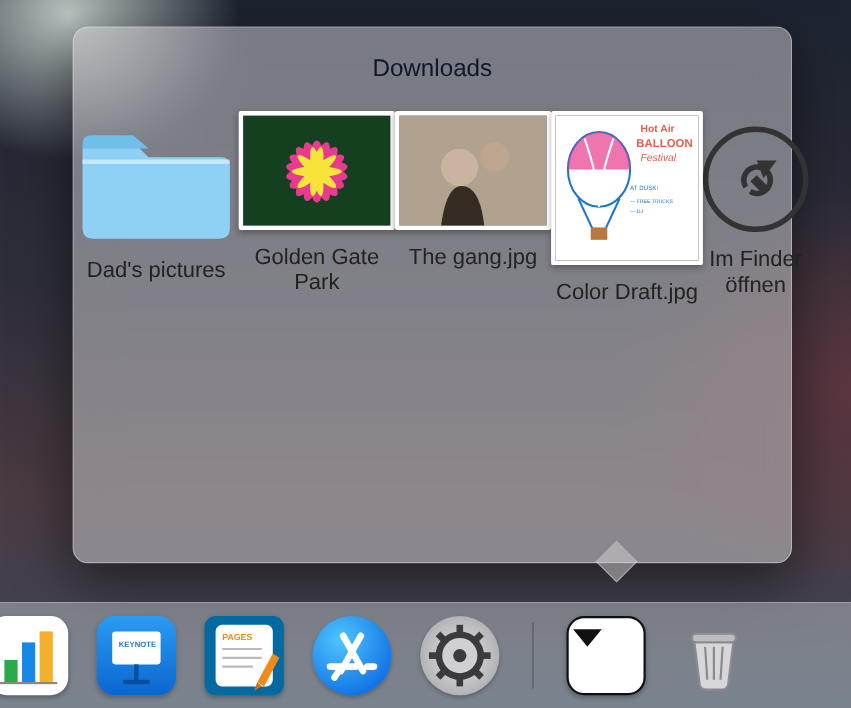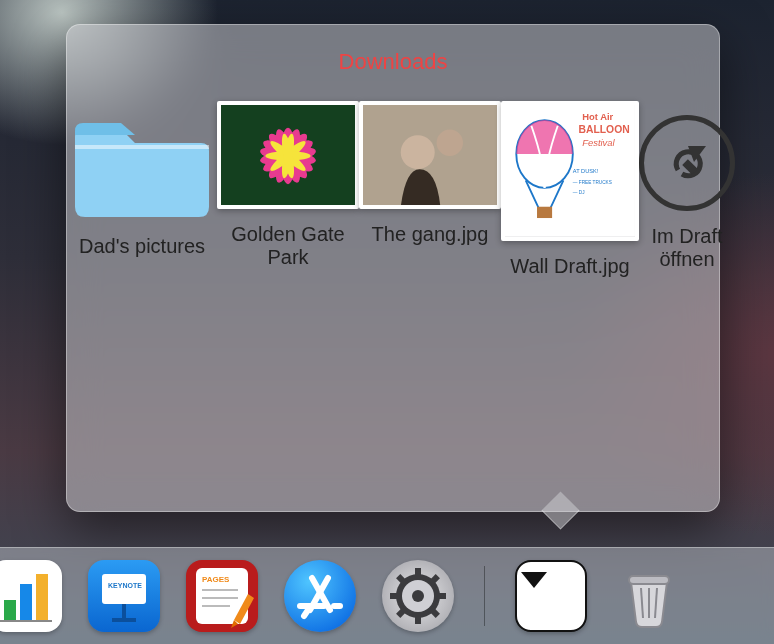--- a/index.html
+++ b/index.html
@@ -16,39 +16,39 @@
     background:rgba(200,205,210,.45);
     border-top:1px solid rgba(255,255,255,.35);
     backdrop-filter:blur(6px);
     display:flex;align-items:center;padding:0 10px;gap:26px;}
   .dock-sep{width:1px;height:60px;background:rgba(0,0,0,.35);margin:0 4px;}
   .dock-tile{width:72px;height:72px;border-radius:16px;position:relative;
     box-shadow:0 2px 4px rgba(0,0,0,.25);flex:0 0 auto;cursor:pointer;}
   .dock-tile svg{position:absolute;inset:0;}
   .dock-numbers{background:#fff;}
   .dock-keynote{background:linear-gradient(180deg,#2b9bf3,#0a66d0);}
-  .dock-pages{background:#b91c1c;}
+  .dock-pages{background:#0369a1;border-radius:10px;}
   .dock-appstore{width:72px;height:72px;border-radius:50%;
     background:radial-gradient(circle at 35% 30%,#4fc5ff,#0a6ae2 85%);}
   .dock-settings{width:72px;height:72px;border-radius:50%;
     background:radial-gradient(circle at 50% 50%,#e8e8ea,#9c9ca2);}
   .dock-downloads{background:#fff;border:2px solid #111;box-sizing:border-box;
     display:flex;align-items:center;justify-content:center;}
   .dock-trash{background:none;box-shadow:none;}
   .spacer{flex:1;}
 
   
   .stack{position:absolute;left:66px;top:24px;width:652px;height:486px;
     background:rgba(210,210,214,.50);
     border:1px solid rgba(255,255,255,.35);
     border-radius:14px;
     box-shadow:0 18px 50px rgba(0,0,0,.5);
     backdrop-filter:blur(18px);}
   .stack-title{position:absolute;left:0;right:0;top:24px;text-align:center;
-    color:#ef4444;font-size:22px;}
+    color:#0f172a;font-size:22px;}
   .grid{position:absolute;left:0;right:0;top:76px;bottom:20px;
     display:grid;grid-template-columns:repeat(5,1fr);row-gap:22px;}
   .cell{display:flex;flex-direction:column;align-items:center;cursor:pointer;}
   .thumb{width:142px;height:108px;border:4px solid #fff;box-sizing:border-box;
     box-shadow:0 2px 6px rgba(0,0,0,.3);border-radius:2px;overflow:hidden;
     position:relative;}
   .thumb.tall{width:138px;height:140px;}
   .folder-thumb{width:150px;height:120px;box-shadow:none;border:none;}
   .label{margin-top:14px;color:#222;font-size:20px;text-align:center;
     max-width:190px;}
@@ -137,33 +137,33 @@
           </g>
           <rect x="34" y="108" width="16" height="12" fill="#b8793f"></rect>
           <path d="M12 52 a30 36 0 0 1 60 0 Z" fill="#e83a8f" opacity=".7"></path>
           <path d="M28 22 q14 40 14 66" stroke="#fff" stroke-width="2" fill="none"></path>
           <path d="M56 22 q-14 40-14 66" stroke="#fff" stroke-width="2" fill="none"></path>
           <text x="72" y="72" font-size="6" fill="#1d77c9">AT DUSK!</text>
           <text x="72" y="84" font-size="5" fill="#1d77c9">— FREE TRUCKS</text>
           <text x="72" y="94" font-size="5" fill="#1d77c9">— DJ</text>
         </svg>
       </div>
-      <div class="label">Wall Draft.jpg</div>
+      <div class="label">Color Draft.jpg</div>
     </div>
 
 
     <div class="cell">
       <div class="finder-circle">
         <svg width="46" height="46" viewBox="0 0 46 46">
           <path d="M14 30 a12 12 0 1 1 4 4" fill="none" stroke="#333" stroke-width="5"></path>
           <path d="M24 6 L42 6 L30 22 Z" fill="#333"></path>
           <rect x="22" y="20" width="8" height="14" fill="#333" transform="rotate(-45 26 27)"></rect>
         </svg>
       </div>
-      <div class="label">Im Draft öffnen</div>
+      <div class="label">Im Finder öffnen</div>
     </div>
 
   </div>
   <div class="arrow-notch"></div>
 </div>
 
 <div class="dock">
   <div class="dock-tile dock-numbers" style="margin-left:-20px">
     <svg viewBox="0 0 72 72">
       <rect x="14" y="40" width="12" height="20" fill="#2aa94a"></rect>

